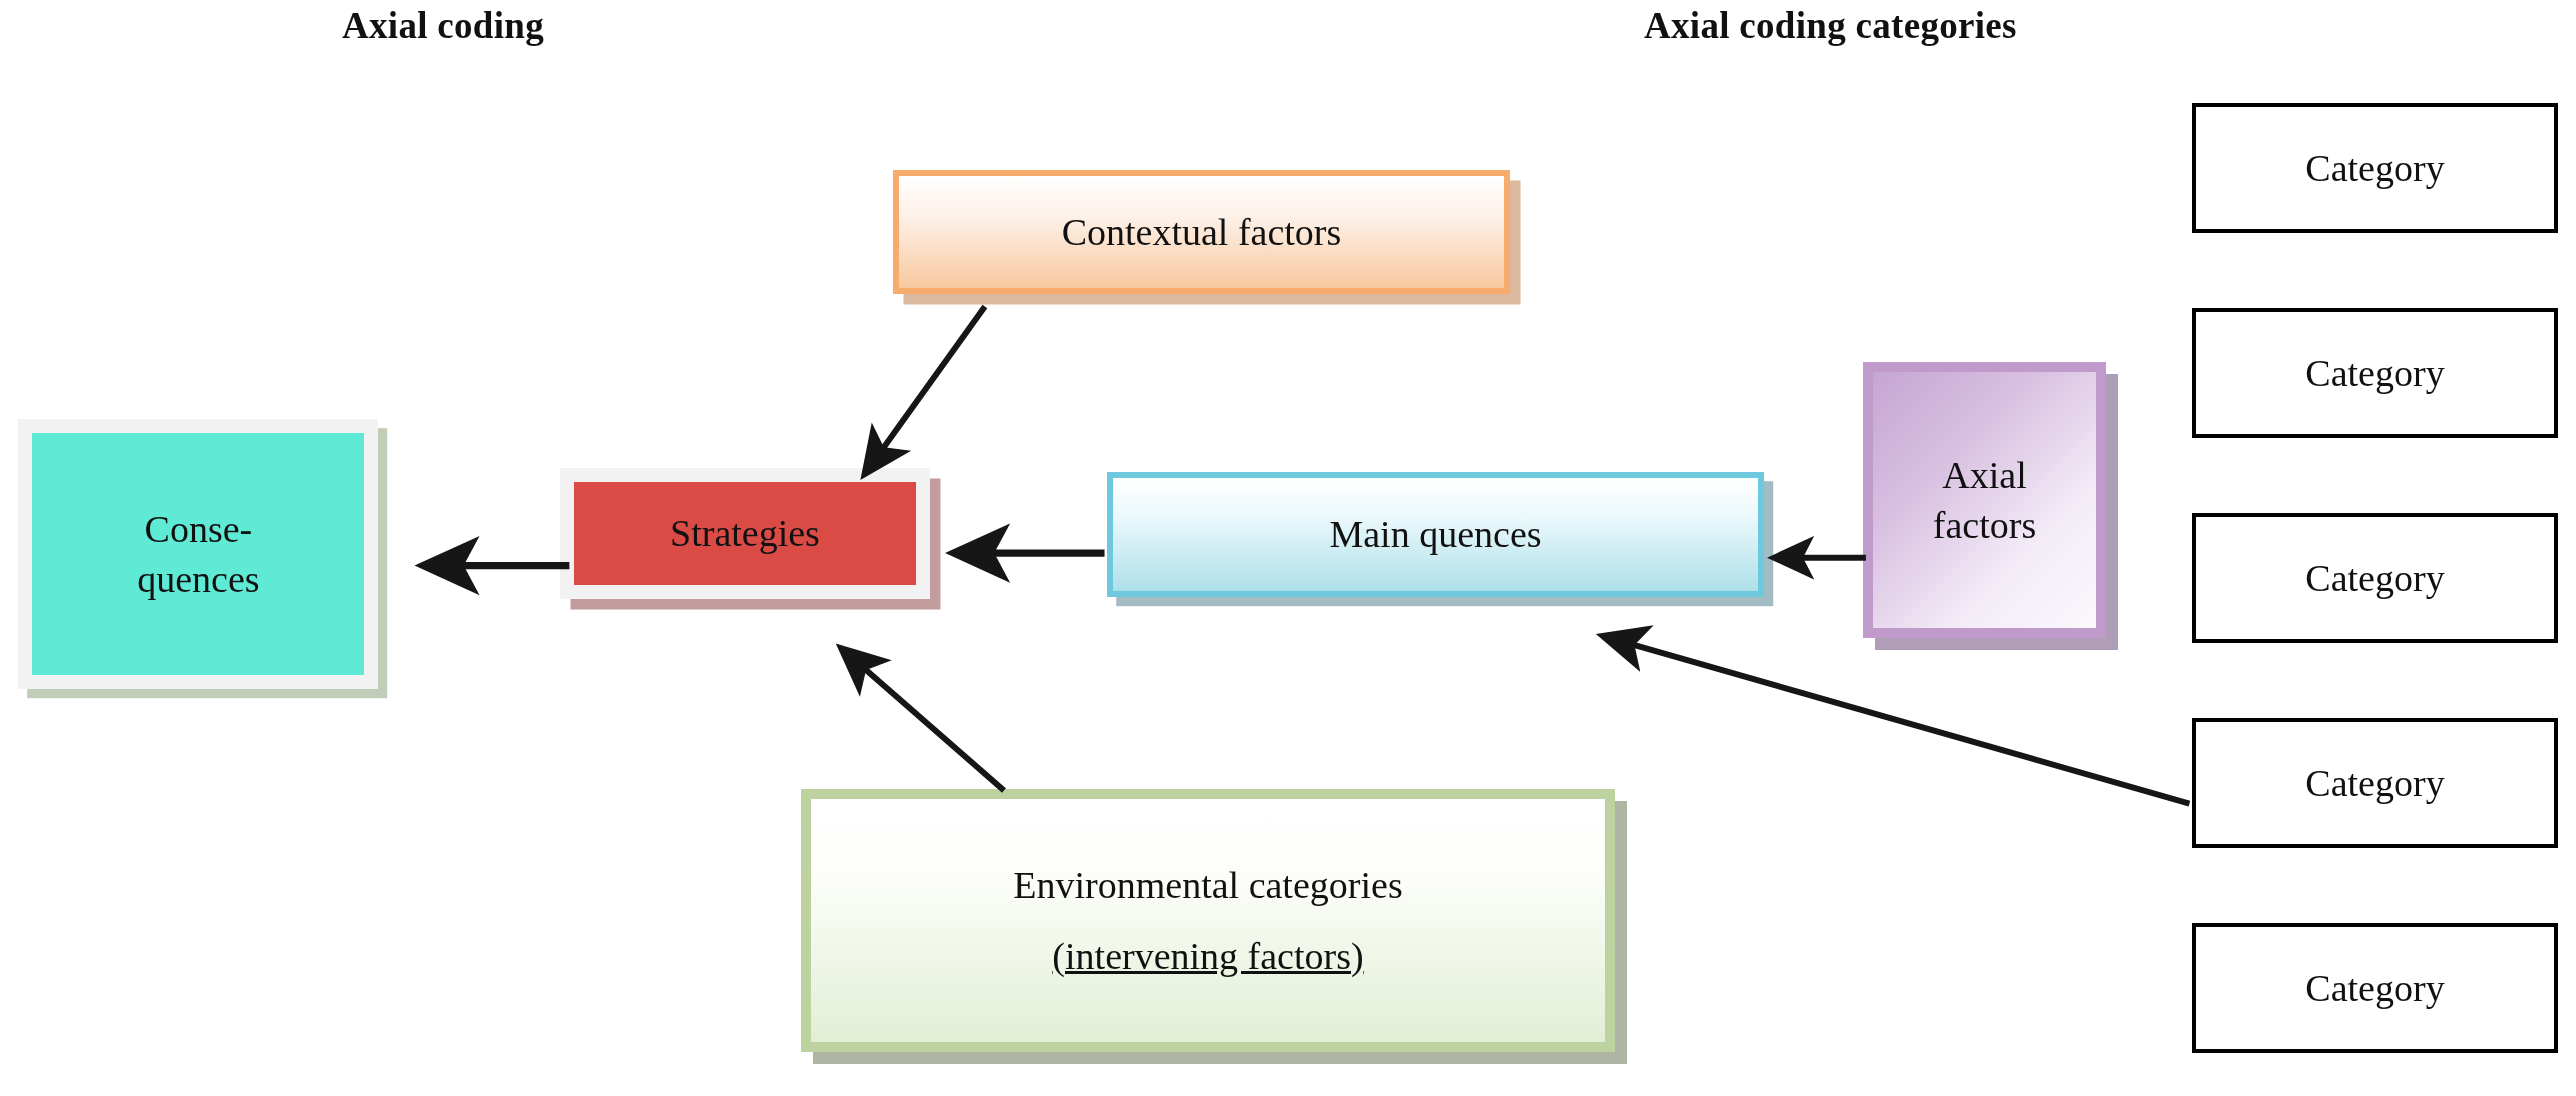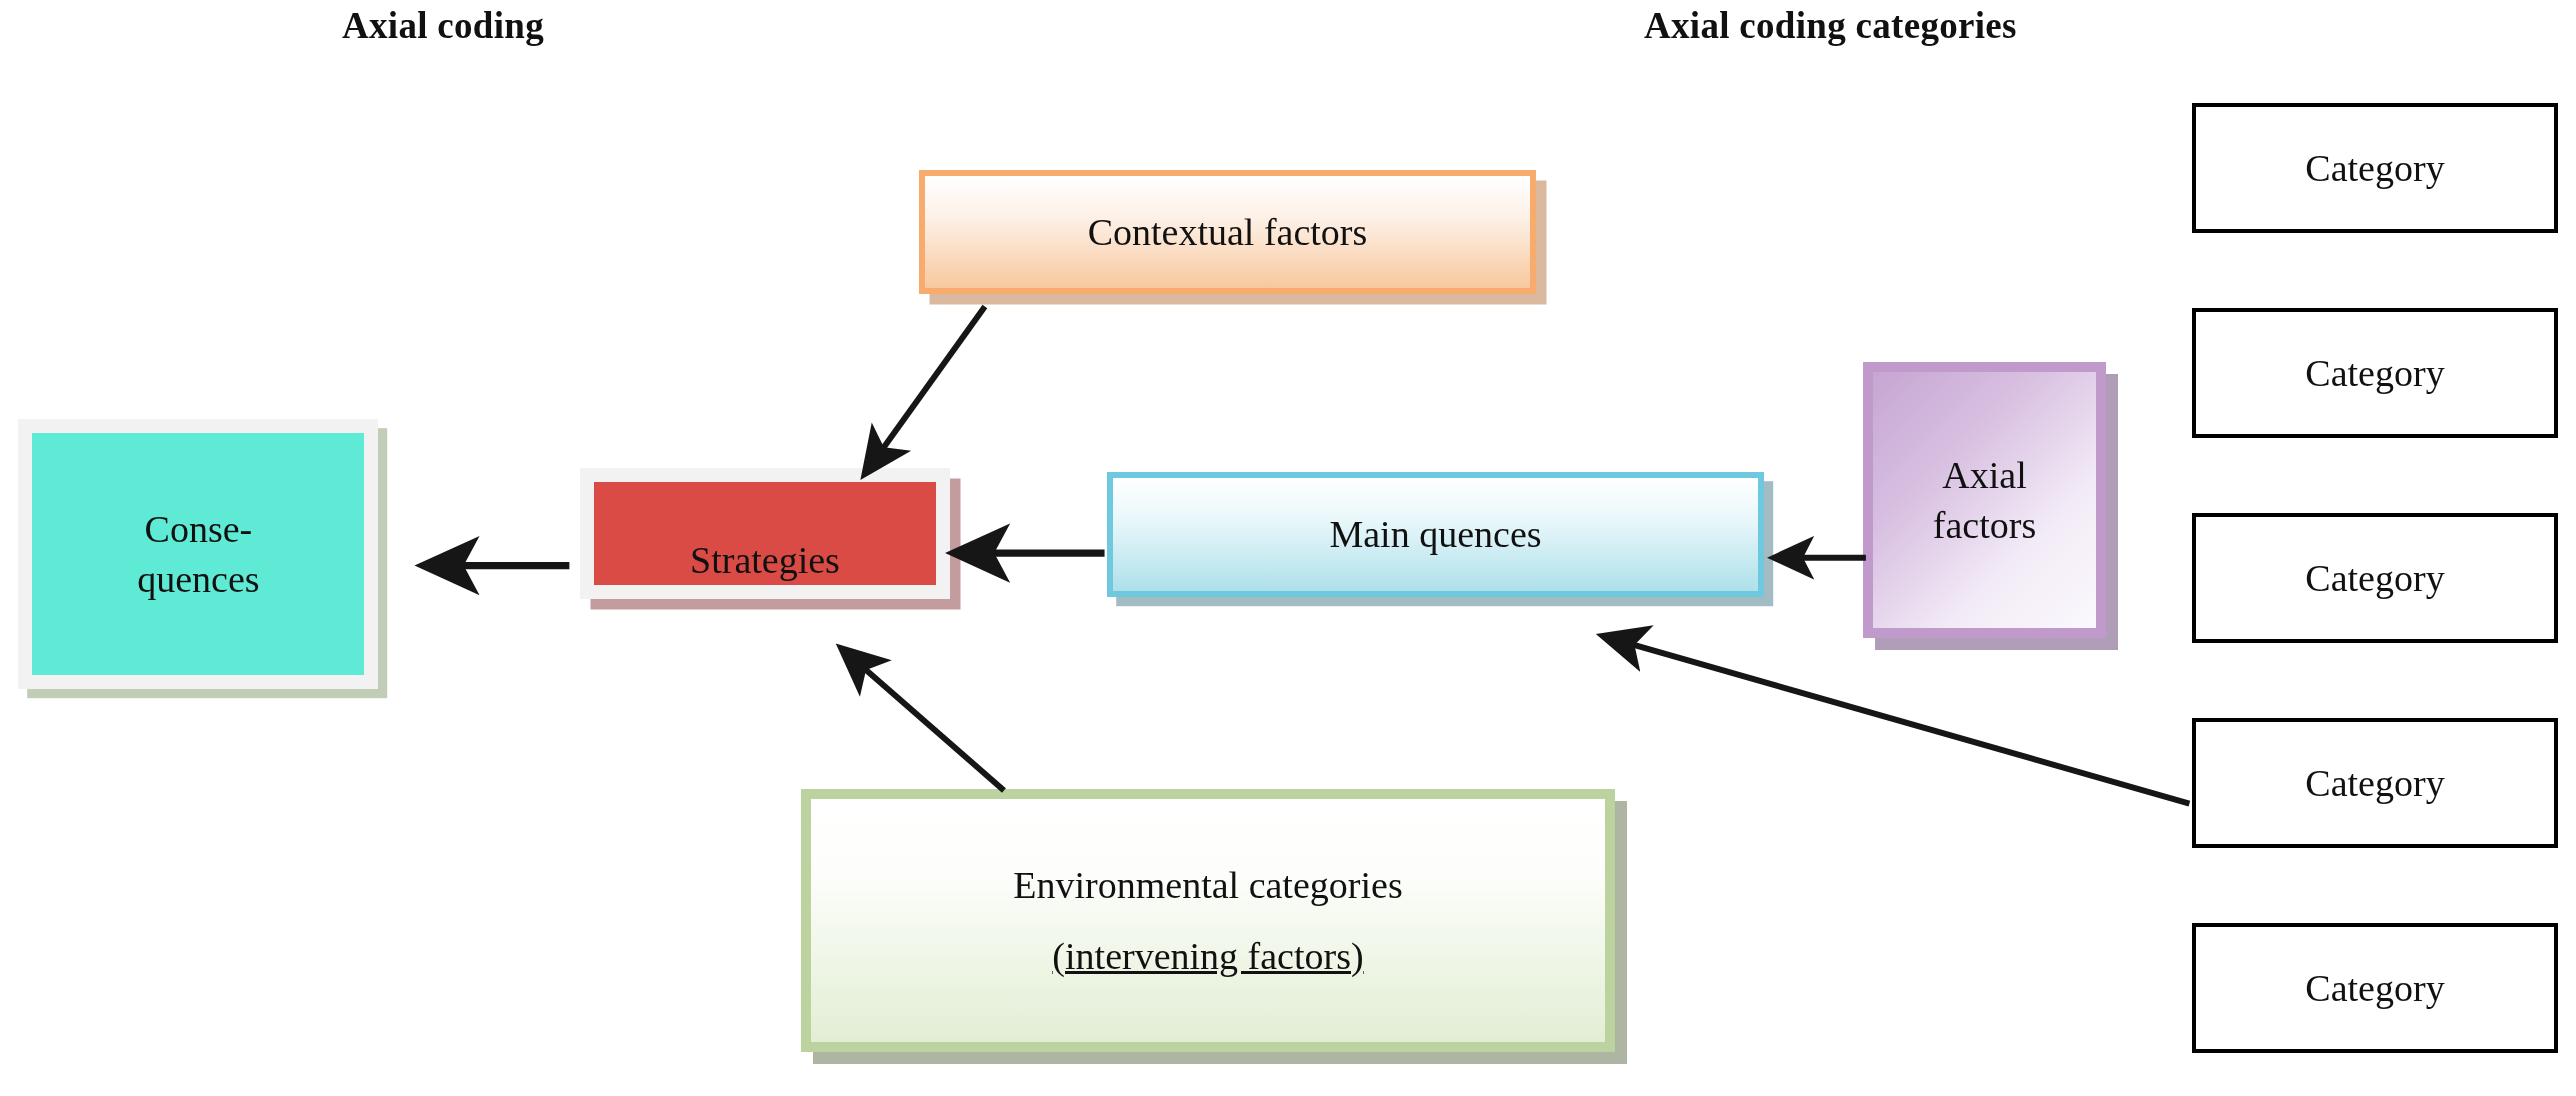--- a/index.html
+++ b/index.html
@@ -44,40 +44,38 @@
   }
   .node .lbl { display: block; }
 
   
   #box-contextual {
     left: 893px;  top: 170px;
     width: 617px;  height: 124px;
     border: 6px solid #F7AC6E;
     background: linear-gradient(to bottom, #ffffff 0%, #fdf0e6 38%, #F8C89E 100%);
     box-shadow: 10.5px 10.5px 0 0 rgba(196,142,100,0.62);
-    margin-left: 26px;
   }
 
   
   #box-main {
     left: 1107px; top: 472px;
     width: 657px; height: 125px;
     border: 6px solid #6EC8DE;
     background: linear-gradient(to bottom, #ffffff 0%, #eaf8fb 35%, #AEE0EA 100%);
     box-shadow: 9.2px 9.2px 0 0 rgba(124,160,170,0.70);
   }
 
   
   #box-strategies {
-    left: 580px;  top: 468px;
+    left: 560px;  top: 468px;
     width: 370px; height: 131px;
     border: 14.5px solid #F2F2F2;
     background: #DB4B46;
     box-shadow: 10.5px 10.5px 0 0 rgba(185,140,140,0.85);
-    align-items: flex-end;
   }
 
   
   #box-consequences {
     left: 18.4px;   top: 419px;
     width: 360px; height: 270px;
     border: 14.5px solid #F2F2F2;
     background: #5eead4;
     box-shadow: 9.2px 9.2px 0 0 rgba(186,200,174,0.9);
   }

